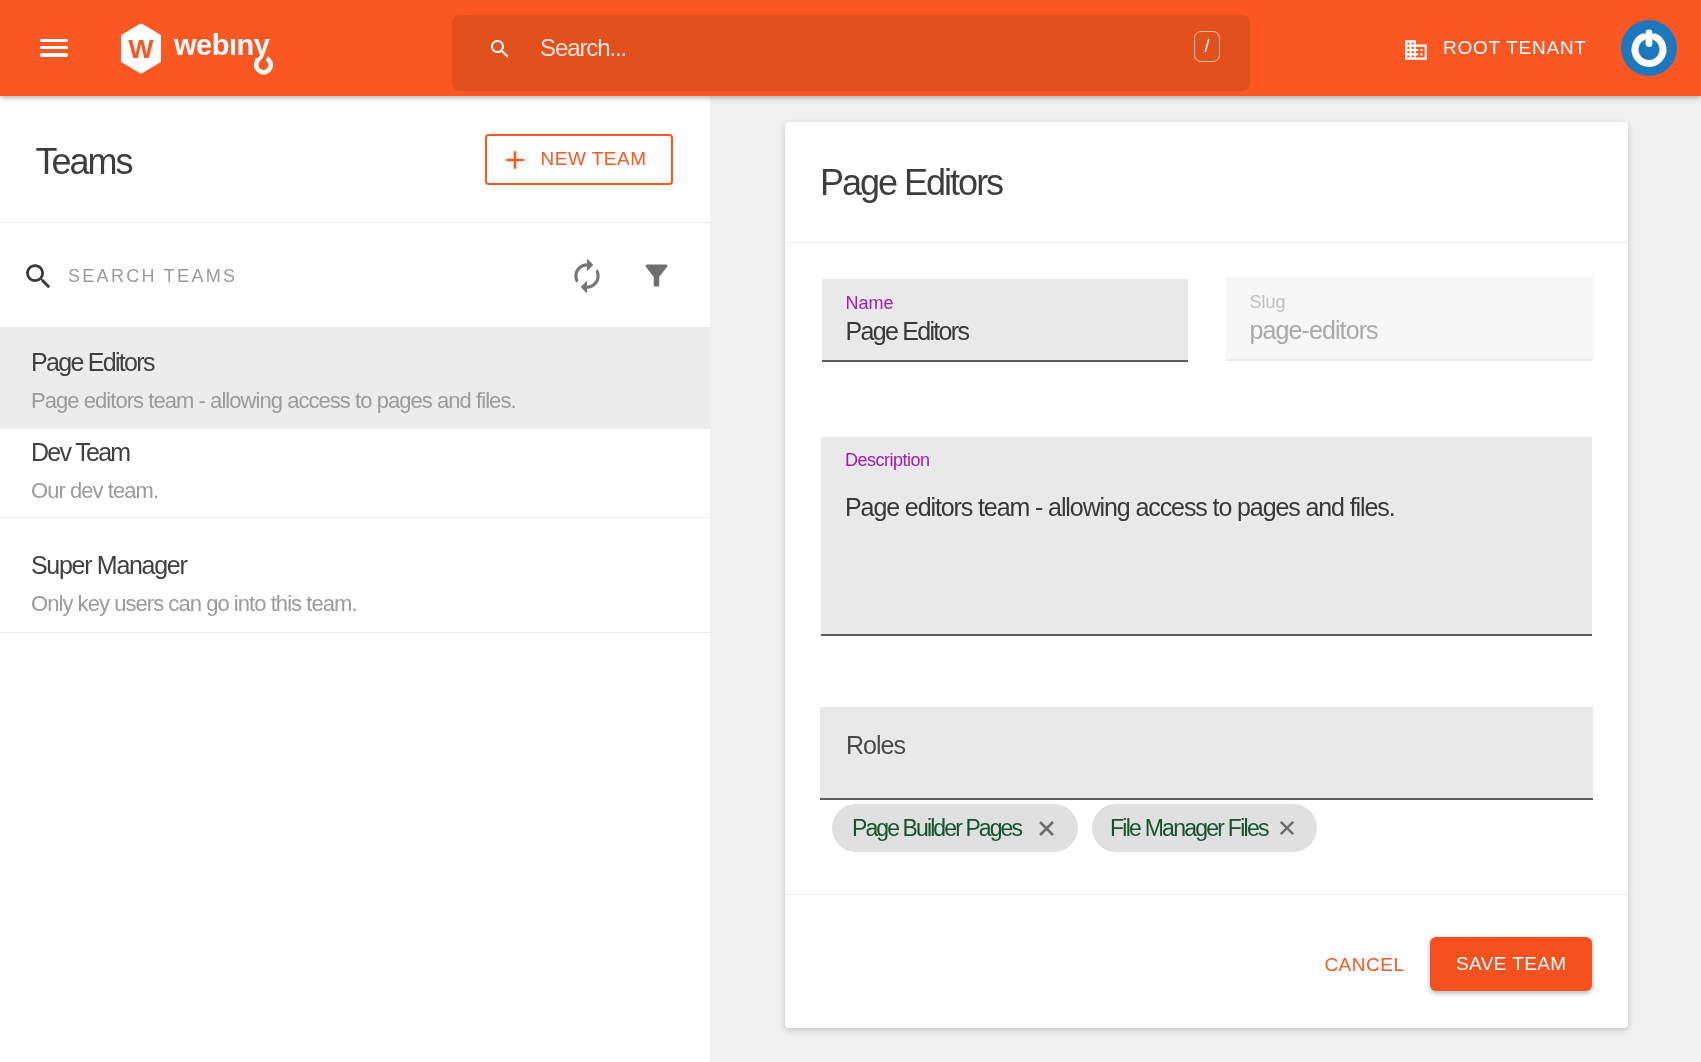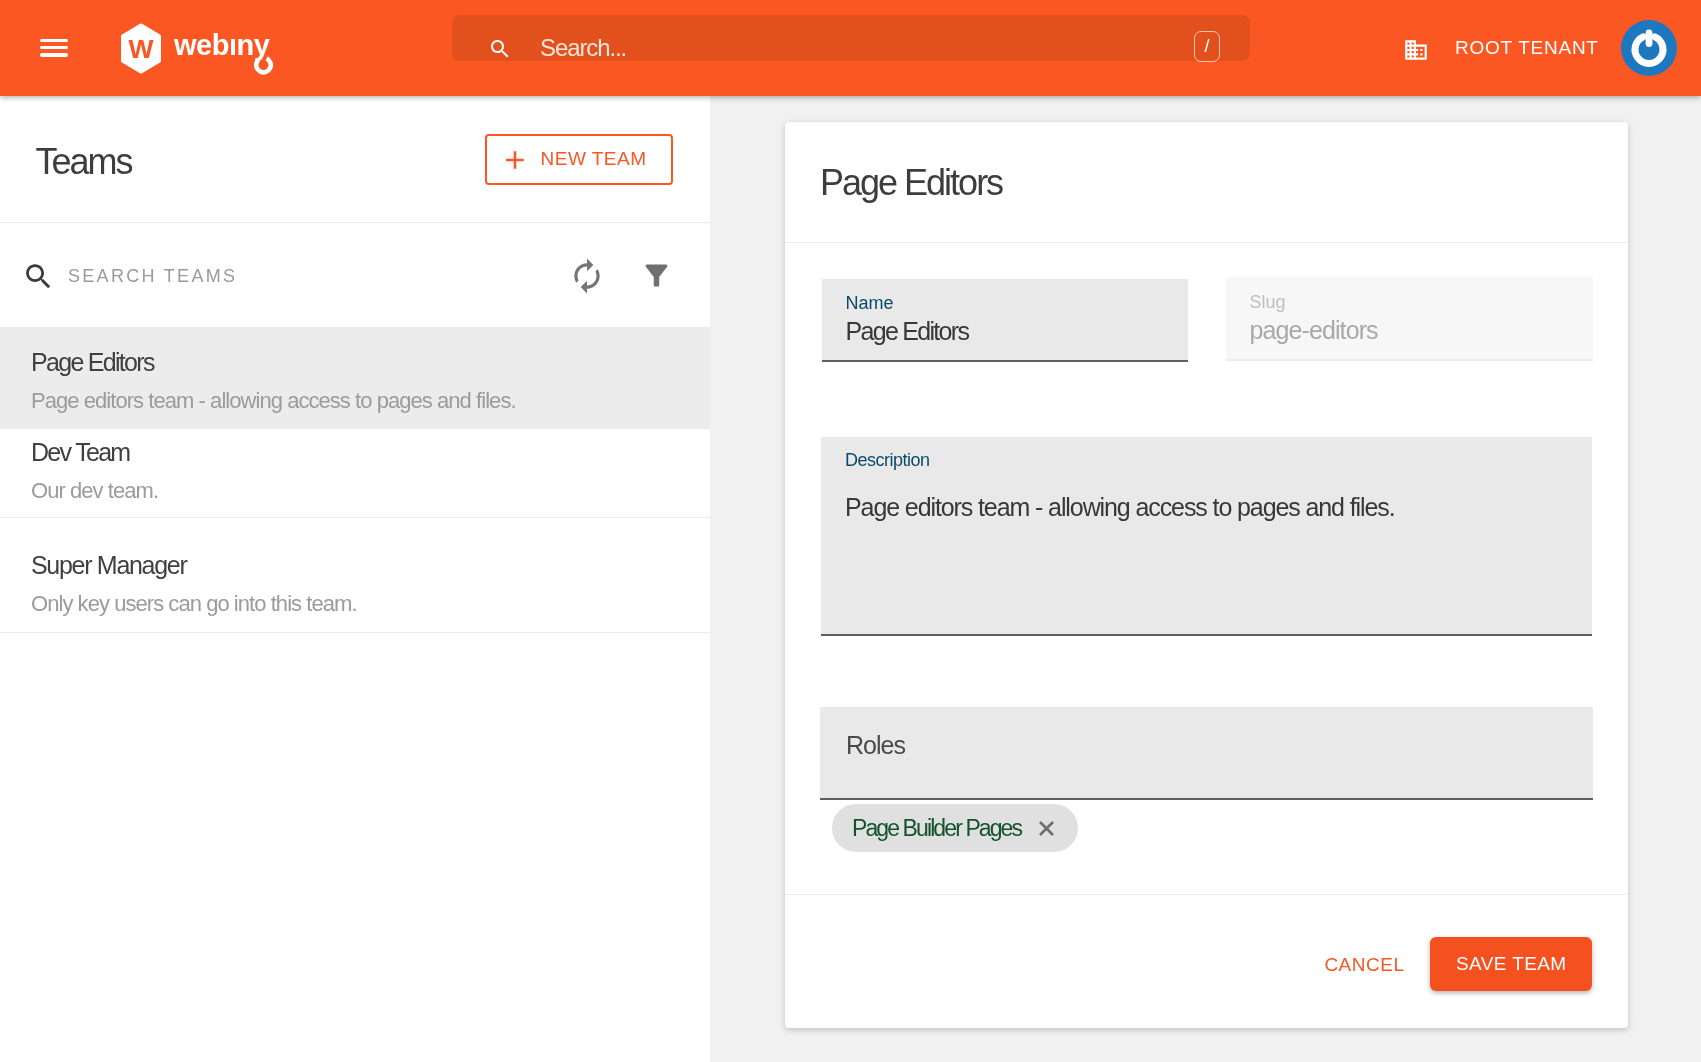--- a/index.html
+++ b/index.html
@@ -8,27 +8,27 @@
   div { position:absolute; line-height:1; white-space:nowrap; }
 
   
   #topbar { left:0; top:0; width:1701px; height:96px;
     background:#fa5723; box-shadow:0 2px 5px rgba(0,0,0,0.28); z-index:50; }
   .burger { left:40px; top:38.7px; width:28px; }
   .burger div { position:static; height:3.4px; background:#fff; border-radius:2px; margin-bottom:4px; }
   #hex { position:absolute; left:120px; top:23px; }
   #wordmark { left:174px; top:31px; color:#fff; font-size:29px; font-weight:bold; letter-spacing:-0.5px; }
   #ytail { position:absolute; left:250px; top:51px; }
-  #searchbox { left:452px; top:15px; width:798px; height:46px; background:#e2511d; border-radius:8px; }
+  #searchbox { left:452px; top:15px; width:798px; height:76px; background:#e2511d; border-radius:8px; }
   #searchbox svg.mg { position:absolute; left:36px; top:22px; }
   #searchph { left:88px; top:20.5px; font-size:24px; letter-spacing:-1.1px; color:rgba(255,255,255,0.85); }
   #slashkey { left:742px; top:16px; width:26px; height:31px;
     border:1.5px solid rgba(255,255,255,0.65); border-radius:7px; color:#fff;
     font-size:18px; text-align:center; line-height:28px; }
-  #tenantlabel { left:1443px; top:38px; font-size:19px; letter-spacing:0.75px; color:#fff;margin-left:12px; }
+  #tenantlabel { left:1443px; top:38px; font-size:19px; letter-spacing:0.75px; color:#fff; }
   #avatar { position:absolute; left:1621px; top:20px; }
 
   
   #drawer { left:0; top:96px; width:710px; height:966px; background:#fff; }
   #drawerhead { left:0; top:0; width:710px; height:127px; border-bottom:1px solid #ececec; }
   #teamstitle { left:35.5px; top:48.3px; font-size:36px; letter-spacing:-2px; color:#3d3d3d; }
   #newteam { left:485px; top:38px; width:188px; height:51px;
     border:2px solid #fa5723; border-radius:4px; color:#fa5723; }
   #newteam .plus { left:17px; top:13px; }
   #newteam .lbl { left:53.5px; top:13px; font-size:19px; letter-spacing:0.5px; }
@@ -47,21 +47,21 @@
   #row3 .t { letter-spacing:-1.3px; }
 
   
   #content { left:710px; top:96px; width:991px; height:966px; background:#f1f1f1; }
   #card { position:absolute; left:785px; top:122px; width:843px; height:906px; background:#fff;
     border-radius:4px; box-shadow:0 2px 6px rgba(0,0,0,0.2); z-index:5; }
   #cardtitle { left:35px; top:42.8px; font-size:36px; letter-spacing:-2px; color:#3d3d3d; }
   #carddiv1 { left:0; top:120px; width:843px; height:1px; background:#ececec; }
 
   .field { background:#e9e9e9; border-bottom:2px solid #5e5e5e; }
-  .field .flabel { left:24px; top:15.6px; font-size:18px; color:#0c4a6e; }
+  .field .flabel { left:24px; top:15.6px; font-size:18px; color:#a21caf; }
   .field .fvalue { left:24px; top:40.6px; font-size:25px; letter-spacing:-1.7px; color:#383838; }
   #fname { left:36.5px; top:156.5px; width:366px; height:83.5px; }
   #fslug { left:440.5px; top:155px; width:367px; height:83.5px; background:#f7f7f7; border-bottom:2px solid #ececec; }
   #fslug .flabel { color:#bfbfbf; }
   #fslug .fvalue { color:#a9a9a9; letter-spacing:-0.9px; }
   #fdesc { left:36px; top:315px; width:771px; height:199px; }
   #fdesc .flabel { top:14.1px; letter-spacing:-0.5px; }
   #fdesc .fvalue { top:57.6px; letter-spacing:-1.1px; }
   #froles { left:35px; top:585.3px; width:773px; height:93px; }
   #froles .fvalue { left:26px; top:25.4px; font-size:25px; letter-spacing:-1px; color:#4a4a4a; }
@@ -138,20 +138,26 @@
     </div>
   <div class="field" id="froles">
       <div class="fvalue">Roles</div>
     </div>
   <div class="chip" id="chip1">
       <span>Page Builder Pages</span>
       <svg width="23" height="23" viewBox="0 0 24 24">
         <path d="M5.2 5.2 L18.8 18.8 M18.8 5.2 L5.2 18.8" stroke="#6e6e6e" stroke-width="2.7"></path>
       </svg>
     </div>
+  <div class="chip" id="chip2">
+      <span>File Manager Files</span>
+      <svg width="22" height="22" viewBox="0 0 24 24">
+        <path d="M5.2 5.2 L18.8 18.8 M18.8 5.2 L5.2 18.8" stroke="#6e6e6e" stroke-width="2.7"></path>
+      </svg>
+    </div>
   <div id="carddiv2"></div>
   <div id="cancel">CANCEL</div>
   <div id="saveteam"><span>SAVE TEAM</span></div>
 </div>
 
 <div id="topbar">
   <div class="burger">
       <div></div>
       <div></div>
       <div></div>

